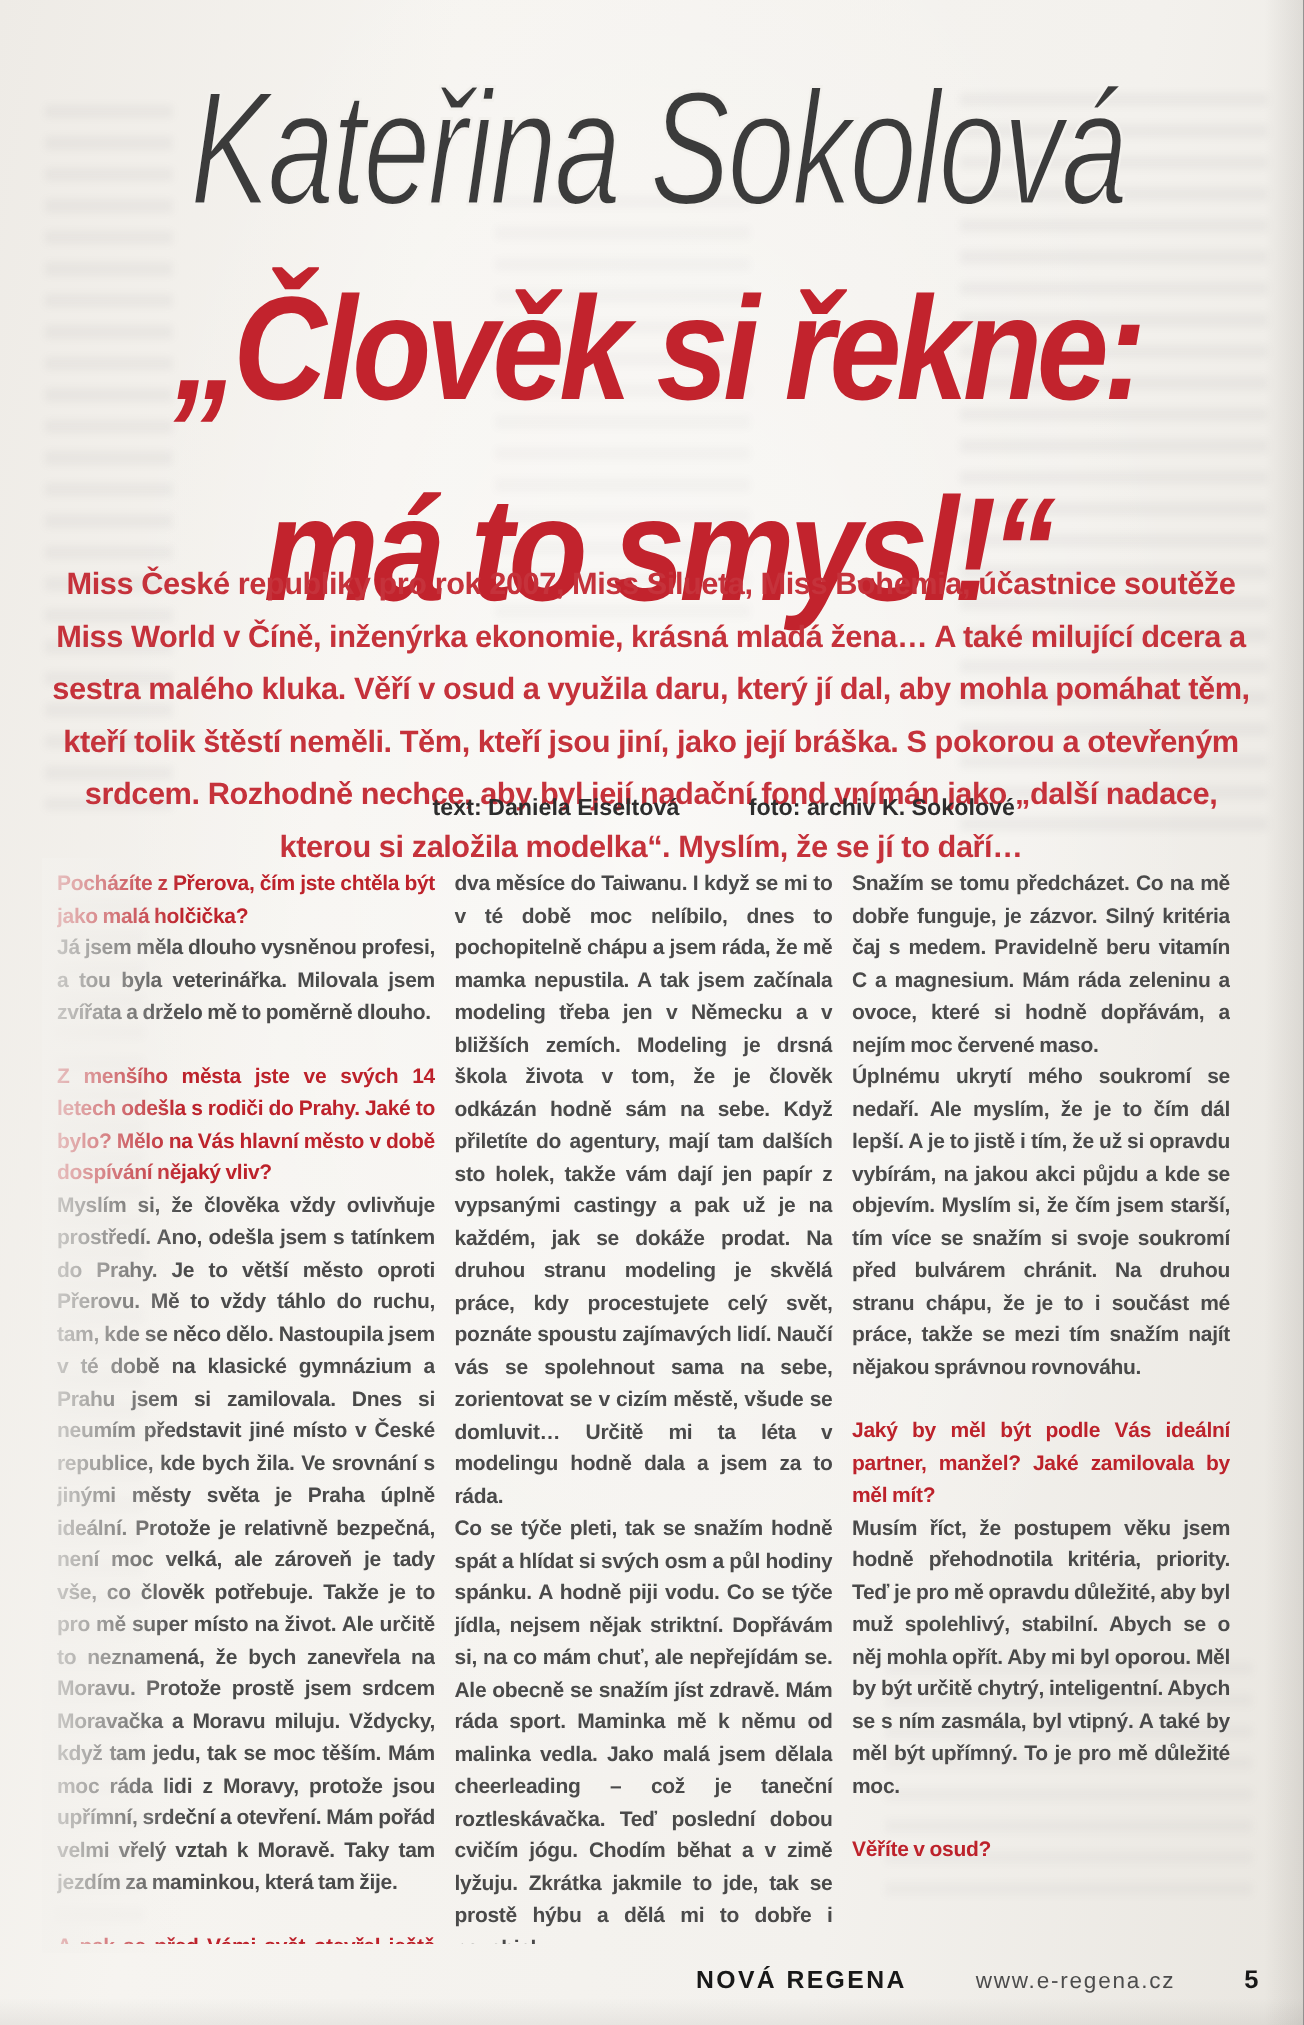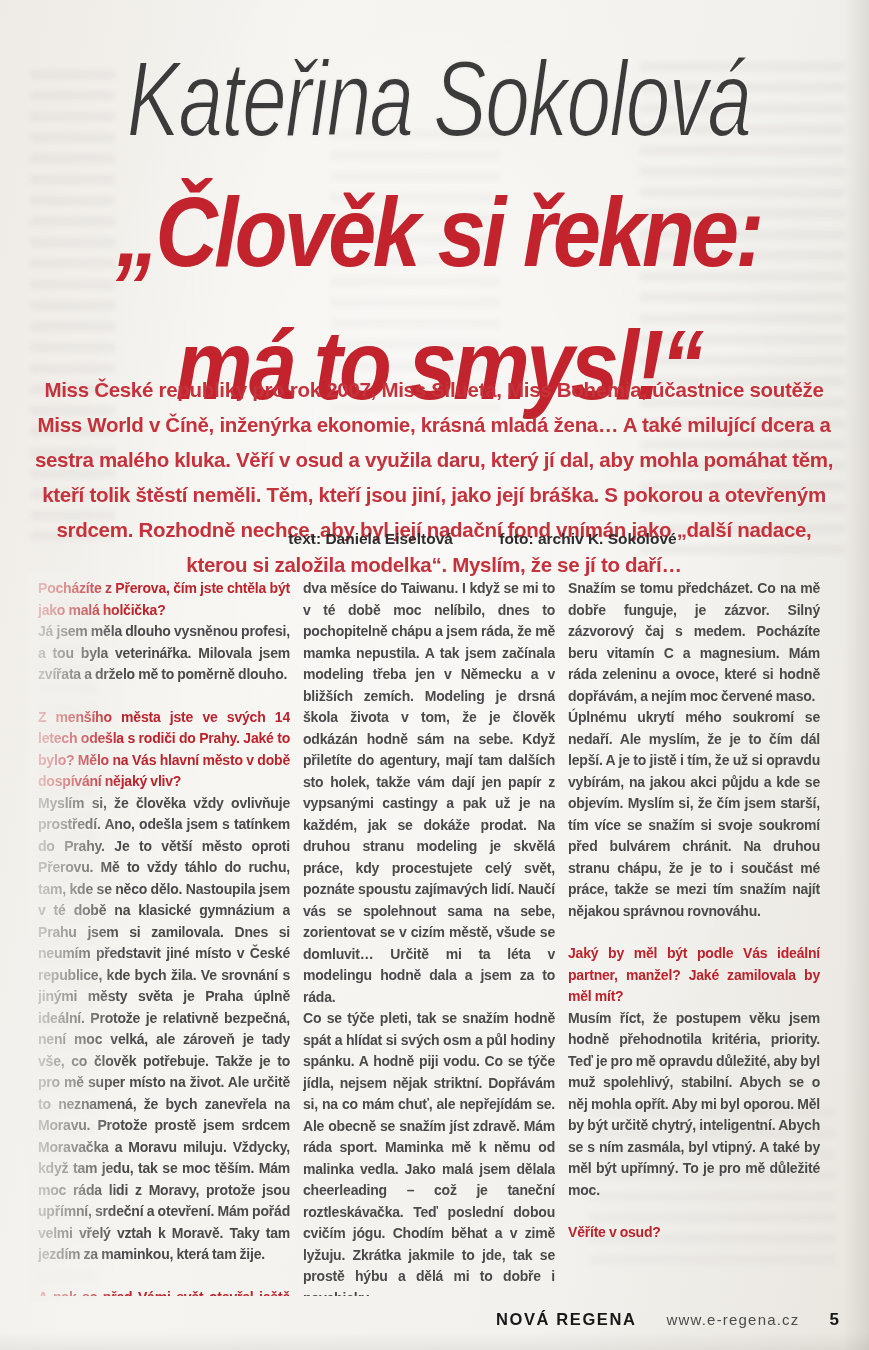--- a/index.html
+++ b/index.html
@@ -79,21 +79,21 @@
 
   
   .scan-fade {
     position:absolute; left:28px; top:572px; width:95px; height:730px;
     background:linear-gradient(90deg, rgba(243,241,237,0.85), rgba(243,241,237,0));
     pointer-events:none;
   }
 
   .page-footer {
     position:absolute; right:30px; bottom:20px;
-    display:flex; align-items:baseline; gap:30px;
+    display:flex; align-items:baseline; gap:46px;
   }
   .magazine-name { font-weight:bold; font-size:16.5px; letter-spacing:1.6px; color:#181818; }
   .magazine-website { font-size:15px; letter-spacing:1.2px; color:#4c4c4c; }
   .page-number { font-weight:bold; font-size:17px; color:#181818; }
 </style>
 </head>
 <body>
 
 <div class="page">
 
@@ -124,21 +124,21 @@
         <p class="answer">Já jsem měla dlouho vysněnou profesi, a tou byla veterinářka. Milovala jsem zvířata a drželo mě to poměrně dlouho.</p>
         <p class="question">Z menšího města jste ve svých 14 letech odešla s rodiči do Prahy. Jaké to bylo? Mělo na Vás hlavní město v době dospívání nějaký vliv?</p>
         <p class="answer">Myslím si, že člověka vždy ovlivňuje prostředí. Ano, odešla jsem s tatínkem do Prahy. Je to větší město oproti Přerovu. Mě to vždy táhlo do ruchu, tam, kde se něco dělo. Nastoupila jsem v té době na klasické gymnázium a Prahu jsem si zamilovala. Dnes si neumím představit jiné místo v České republice, kde bych žila. Ve srovnání s jinými městy světa je Praha úplně ideální. Protože je relativně bezpečná, není moc velká, ale zároveň je tady vše, co člověk potřebuje. Takže je to pro mě super místo na život. Ale určitě to neznamená, že bych zanevřela na Moravu. Protože prostě jsem srdcem Moravačka a Moravu miluju. Vždycky, když tam jedu, tak se moc těším. Mám moc ráda lidi z Moravy, protože jsou upřímní, srdeční a otevření. Mám pořád velmi vřelý vztah k Moravě. Taky tam jezdím za maminkou, která tam žije.</p>
         <p class="question">A pak se před Vámi svět otevřel ještě víc. Vstoupila jste do modelingu velmi mladá, právě v těch 14 letech?</p>
       </div>
     <div class="col">
         <p class="answer">dva měsíce do Taiwanu. I když se mi to v té době moc nelíbilo, dnes to pochopitelně chápu a jsem ráda, že mě mamka nepustila. A tak jsem začínala modeling třeba jen v Německu a v bližších zemích. Modeling je drsná škola života v tom, že je člověk odkázán hodně sám na sebe. Když přiletíte do agentury, mají tam dalších sto holek, takže vám dají jen papír z vypsanými castingy a pak už je na každém, jak se dokáže prodat. Na druhou stranu modeling je skvělá práce, kdy procestujete celý svět, poznáte spoustu zajímavých lidí. Naučí vás se spolehnout sama na sebe, zorientovat se v cizím městě, všude se domluvit… Určitě mi ta léta v modelingu hodně dala a jsem za to ráda.</p>
         <p class="answer">Co se týče pleti, tak se snažím hodně spát a hlídat si svých osm a půl hodiny spánku. A hodně piji vodu. Co se týče jídla, nejsem nějak striktní. Dopřávám si, na co mám chuť, ale nepřejídám se. Ale obecně se snažím jíst zdravě. Mám ráda sport. Maminka mě k němu od malinka vedla. Jako malá jsem dělala cheerleading – což je taneční roztleskávačka. Teď poslední dobou cvičím jógu. Chodím běhat a v zimě lyžuju. Zkrátka jakmile to jde, tak se prostě hýbu a dělá mi to dobře i psychicky.</p>
       </div>
     <div class="col">
-        <p class="answer">Snažím se tomu předcházet. Co na mě dobře funguje, je zázvor. Silný zázvorový čaj s medem. Pocházíte beru vitamín C a magnesium. Mám ráda zeleninu a ovoce, které si hodně dopřávám, a nejím moc červené maso.</p>
+        <p class="answer">Snažím se tomu předcházet. Co na mě dobře funguje, je zázvor. Silný kritéria čaj s medem. Pravidelně beru vitamín C a magnesium. Mám ráda zeleninu a ovoce, které si hodně dopřávám, a nejím moc červené maso.</p>
         <p class="answer">Úplnému ukrytí mého soukromí se nedaří. Ale myslím, že je to čím dál lepší. A je to jistě i tím, že už si opravdu vybírám, na jakou akci půjdu a kde se objevím. Myslím si, že čím jsem starší, tím více se snažím si svoje soukromí před bulvárem chránit. Na druhou stranu chápu, že je to i součást mé práce, takže se mezi tím snažím najít nějakou správnou rovnováhu.</p>
         <p class="question">Jaký by měl být podle Vás ideální partner, manžel? Jaké zamilovala by měl mít?</p>
         <p class="answer">Musím říct, že postupem věku jsem hodně přehodnotila kritéria, priority. Teď je pro mě opravdu důležité, aby byl muž spolehlivý, stabilní. Abych se o něj mohla opřít. Aby mi byl oporou. Měl by být určitě chytrý, inteligentní. Abych se s ním zasmála, byl vtipný. A také by měl být upřímný. To je pro mě důležité moc.</p>
         <p class="question">Věříte v osud?</p>
       </div>
   </div>
 
   <div class="scan-fade"></div>
   <div class="edge-right"></div>
   <div class="edge-bottom"></div>

